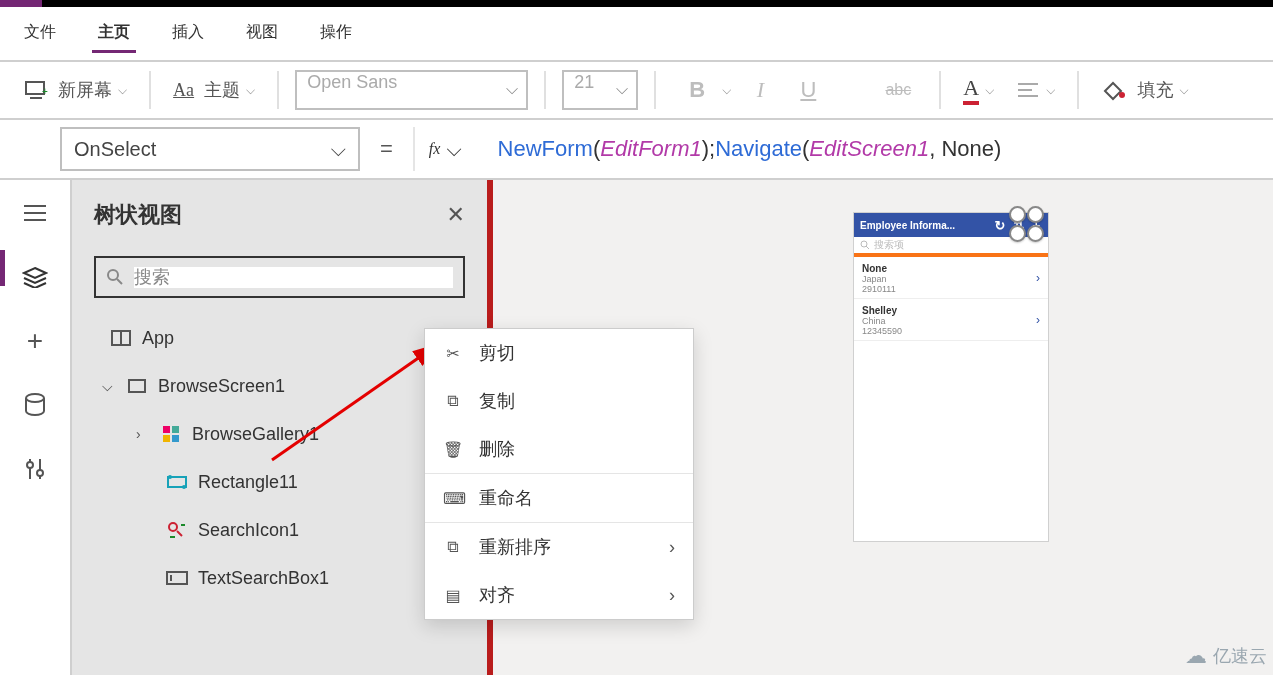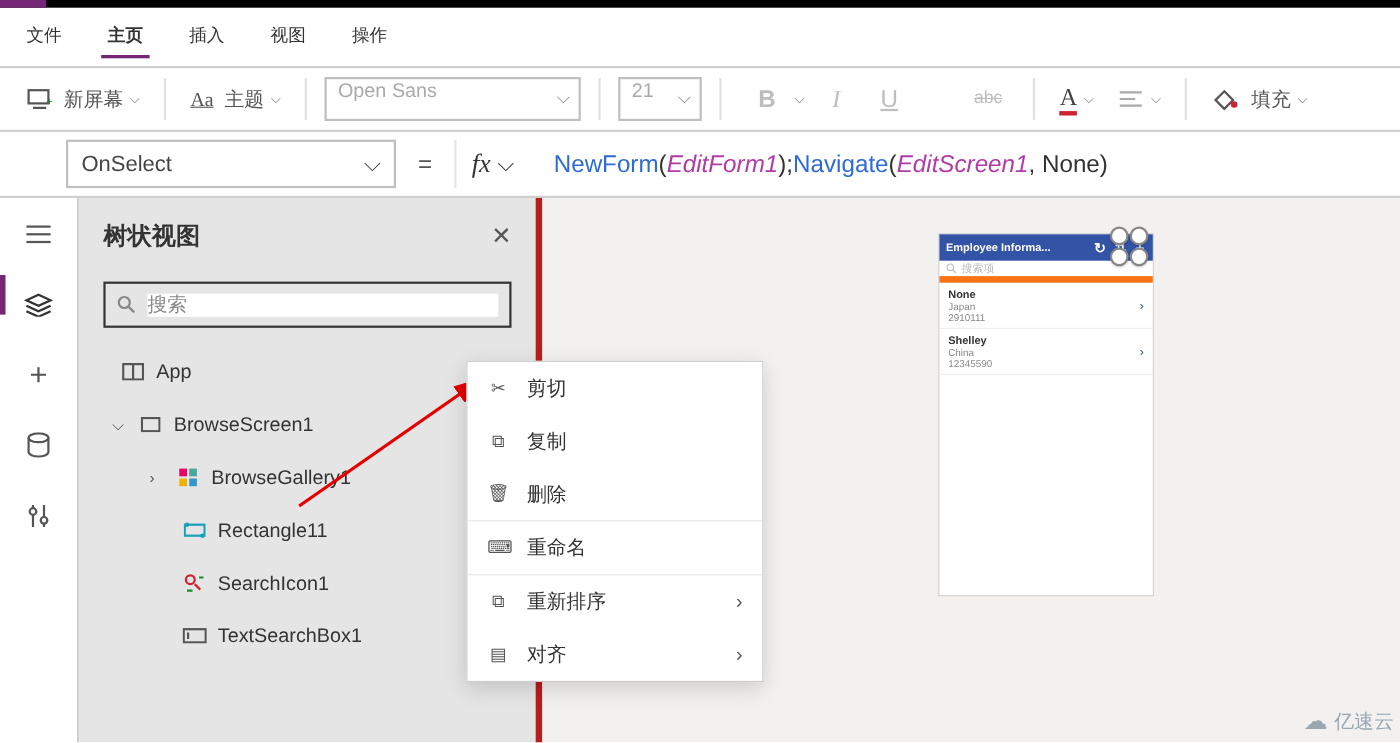--- a/index.html
+++ b/index.html
@@ -20,21 +20,21 @@
   .toolbar .font-sel { width:233px; }
   .toolbar .size-sel { width:76px; }
   .toolbar .fmtbtn { width:38px; text-align:center; font-size:22px; color:#bdbdbd; }
   .toolbar .fmtbtn.strike { position:relative; font-size:16px;margin-left:42px;}
   .toolbar .chev { font-size:12px; color:#888; margin-left:-4px;}
 
   .formula-row { display:flex; align-items:center; height:60px; padding:0 18px; gap:14px; font-size:20px; border-bottom:2px solid #cfcfcf;}
   .formula-row .propsel { width:300px; height:44px; border:2px solid #bfbfbf; display:flex; align-items:center; padding:0 12px; justify-content:space-between; color:#444;}
   .formula-row .eq { font-size:22px; color:#555; padding:0 6px;}
   .formula-row .fx { height:44px; display:flex; align-items:center; padding:0 14px; border-left:2px solid #e5e5e5; gap:6px;}
-  .formula-row .fx-sym { font-style:italic; font-family:"Times New Roman",serif; font-size:24px;}
+  .formula-row .fx-sym { font-style:italic; font-family:"Times New Roman",serif; font-size:16px;}
   .formula-row .code { font-family:Consolas,monospace; font-size:22px; white-space:pre; padding-left:8px;}
   .tk-fn{color:#2e6bd6;} .tk-id{color:#b23aa8; font-style:italic;} .tk-p{color:#333;}
 
   .workspace { position:relative; display:flex; height:calc(675px - 7px - 53px - 60px - 60px); }
   
   .leftrail { width:72px; border-right:2px solid #cfcfcf; display:flex; flex-direction:column; align-items:center; padding-top:18px; gap:34px; position:relative;}
   .leftrail .ritem { width:30px; height:30px; display:flex; align-items:center; justify-content:center; color:#555; font-size:22px;}
   .leftrail .active-bar { position:absolute; left:0; top:70px; width:5px; height:36px; background:#742774;}
   .hamburger::before{content:""; display:block; width:22px; height:2px; background:#555; box-shadow:0 7px 0 #555, 0 -7px 0 #555;}
 
@@ -51,21 +51,21 @@
   .tree-row.ind1{padding-left:30px;} .tree-row.ind2{padding-left:64px;} .tree-row.ind3{padding-left:94px;}
   .tree-row.selected{background:#e9e9e9;}
   .tree-row .dots{position:absolute; right:18px; color:#888; letter-spacing:2px;}
 
   .canvas { flex:1; background:#f2f1f0; position:relative; }
   
   .phone { position:absolute; left:361px; top:33px; width:194px; height:328px; background:#fff; box-shadow:0 0 0 1px #d0d0d0; font-size:10px; color:#555;}
   .phone .bar { height:24px; background:#3353a6; color:#fff; display:flex; align-items:center; padding:0 6px; gap:4px; font-size:10px; font-weight:600;}
   .phone .bar .ttl{flex:1; overflow:hidden; text-overflow:ellipsis; white-space:nowrap;}
   .phone .bar .btn{font-size:13px; padding:0 2px;}
-  .phone .srch { height:20px; border-bottom:6px solid #f97316; display:flex; align-items:center; padding:0 6px; gap:4px; color:#bbb;}
+  .phone .srch { height:20px; border-bottom:4px solid #f97316; display:flex; align-items:center; padding:0 6px; gap:4px; color:#bbb;}
   .phone .rec { padding:6px 8px 4px; border-bottom:1px solid #eee; position:relative;}
   .phone .rec .nm{font-weight:600; font-size:10px; color:#333;}
   .phone .rec .sub{font-size:9px; color:#888;}
   .phone .rec .num{font-size:9px; color:#888;}
   .phone .rec .arr{position:absolute; right:8px; top:50%; transform:translateY(-50%); color:#3353a6; font-size:12px;}
   
   .handle{position:absolute; width:17px; height:17px; border-radius:50%; background:#fff; border:2px solid #888; box-shadow:0 1px 2px rgba(0,0,0,.2);}
   .h1{left:516px; top:26px;} .h2{left:534px; top:26px;}
   .h3{left:516px; top:45px;} .h4{left:534px; top:45px;}
 

